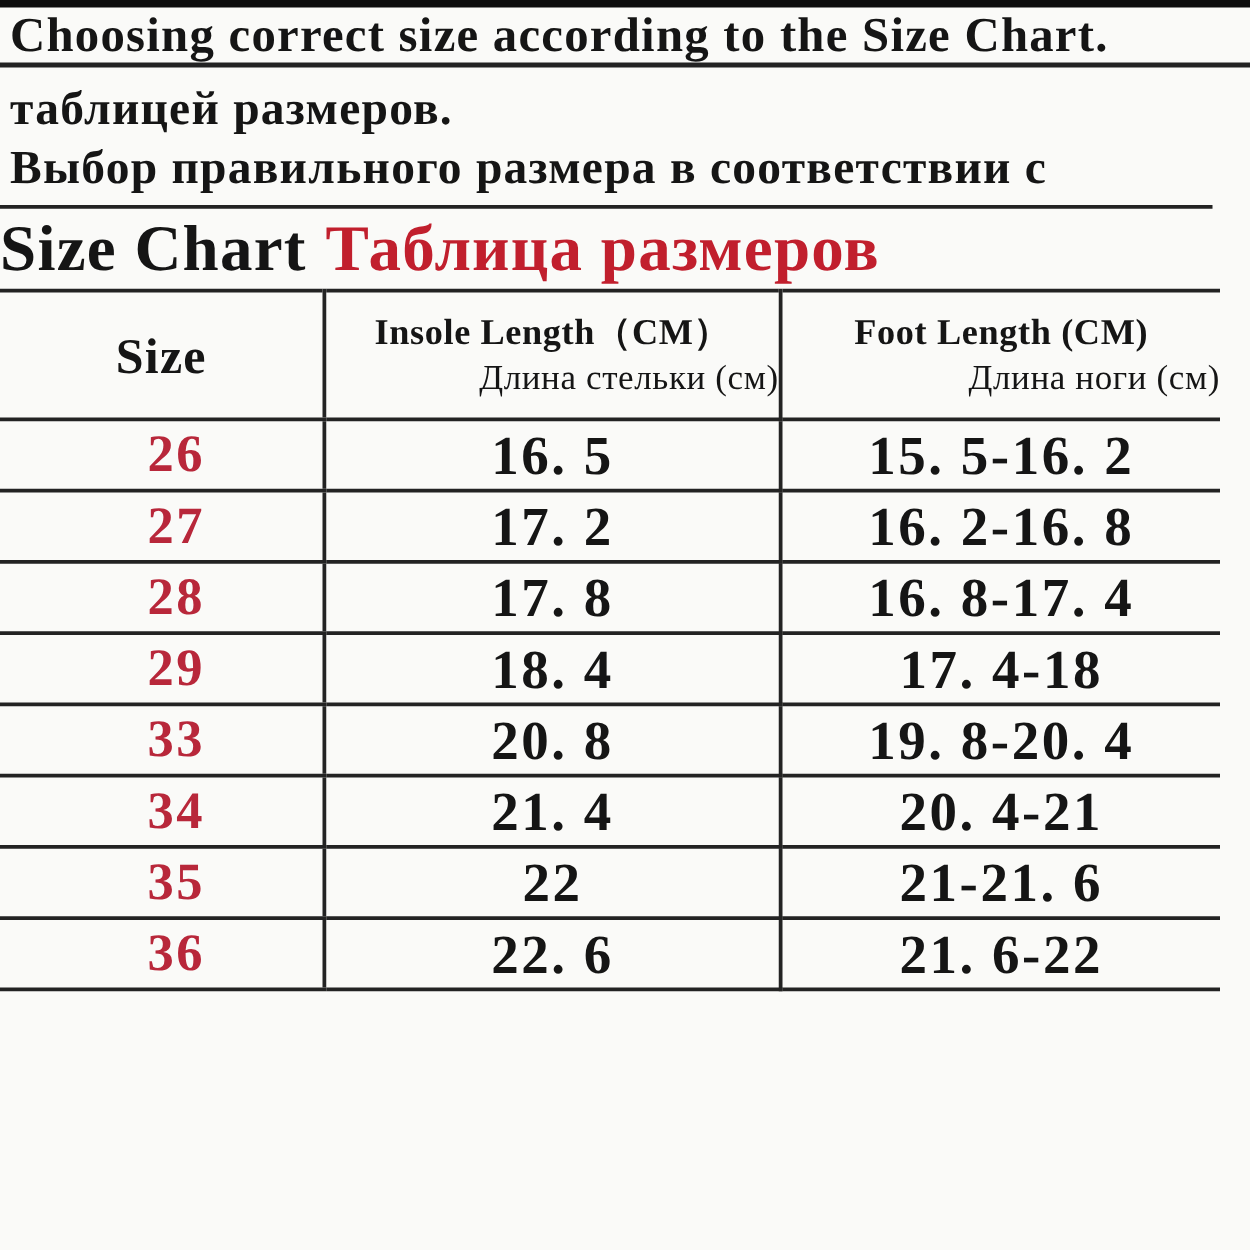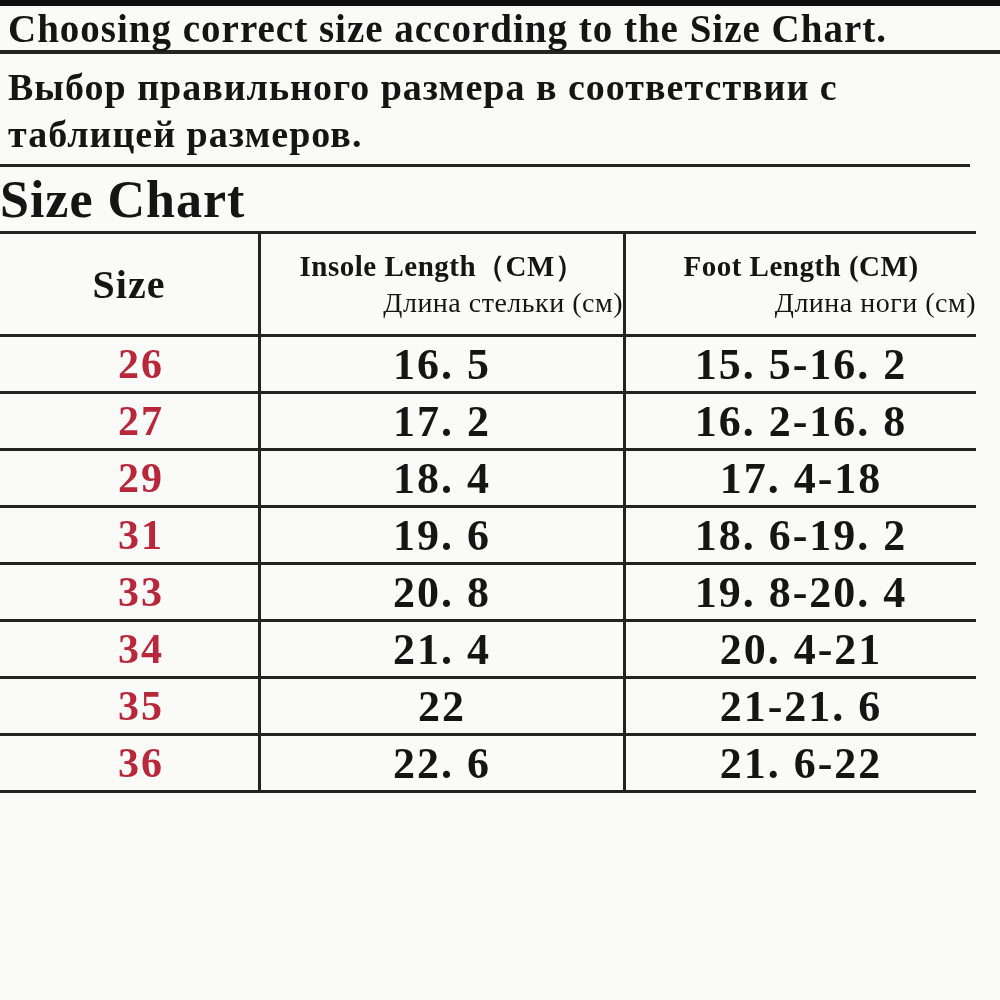--- a/index.html
+++ b/index.html
@@ -116,30 +116,31 @@
 
 <div class="page">
 
   <div class="top-bar"></div>
 
   <div class="heading-en">Choosing correct size according to the Size Chart.</div>
 
   <div class="rule-full"></div>
 
   <div class="heading-ru">
+    <div class="ru-line">таблицей размеров.</div>
     <div class="ru-line">Выбор правильного размера в соответствии с</div>
-    <div class="ru-line">таблицей размеров.</div>
   </div>
 
   <div class="table-zone">
 
     <div class="rule-table"></div>
 
     <div class="chart-title">
       <span class="title-en">Size Chart</span>
+      <span class="title-ru">Таблица размеров</span>
     </div>
 
     <table class="size-table">
       <thead>
         <tr class="head-row">
           <th class="col-size">
             <span class="h-size-label">Size</span>
           </th>
           <th class="col-insole">
             <div class="h-en">Insole Length（CM）</div>
@@ -157,33 +158,33 @@
     <td class="c-insole">16. 5</td>
     <td class="c-foot">15. 5-16. 2</td>
   </tr>
 
   <tr class="data-row">
     <td class="c-size">27</td>
     <td class="c-insole">17. 2</td>
     <td class="c-foot">16. 2-16. 8</td>
   </tr>
 
+  <tr class="data-row">
+    <td class="c-size">28</td>
+    <td class="c-insole">17. 8</td>
+    <td class="c-foot">16. 8-17. 4</td>
+  </tr>
 
   <tr class="data-row">
     <td class="c-size">29</td>
     <td class="c-insole">18. 4</td>
     <td class="c-foot">17. 4-18</td>
   </tr>
 
 
-  <tr class="data-row">
-    <td class="c-size">31</td>
-    <td class="c-insole">19. 6</td>
-    <td class="c-foot">18. 6-19. 2</td>
-  </tr>
 
 
   <tr class="data-row">
     <td class="c-size">33</td>
     <td class="c-insole">20. 8</td>
     <td class="c-foot">19. 8-20. 4</td>
   </tr>
 
   <tr class="data-row">
     <td class="c-size">34</td>

